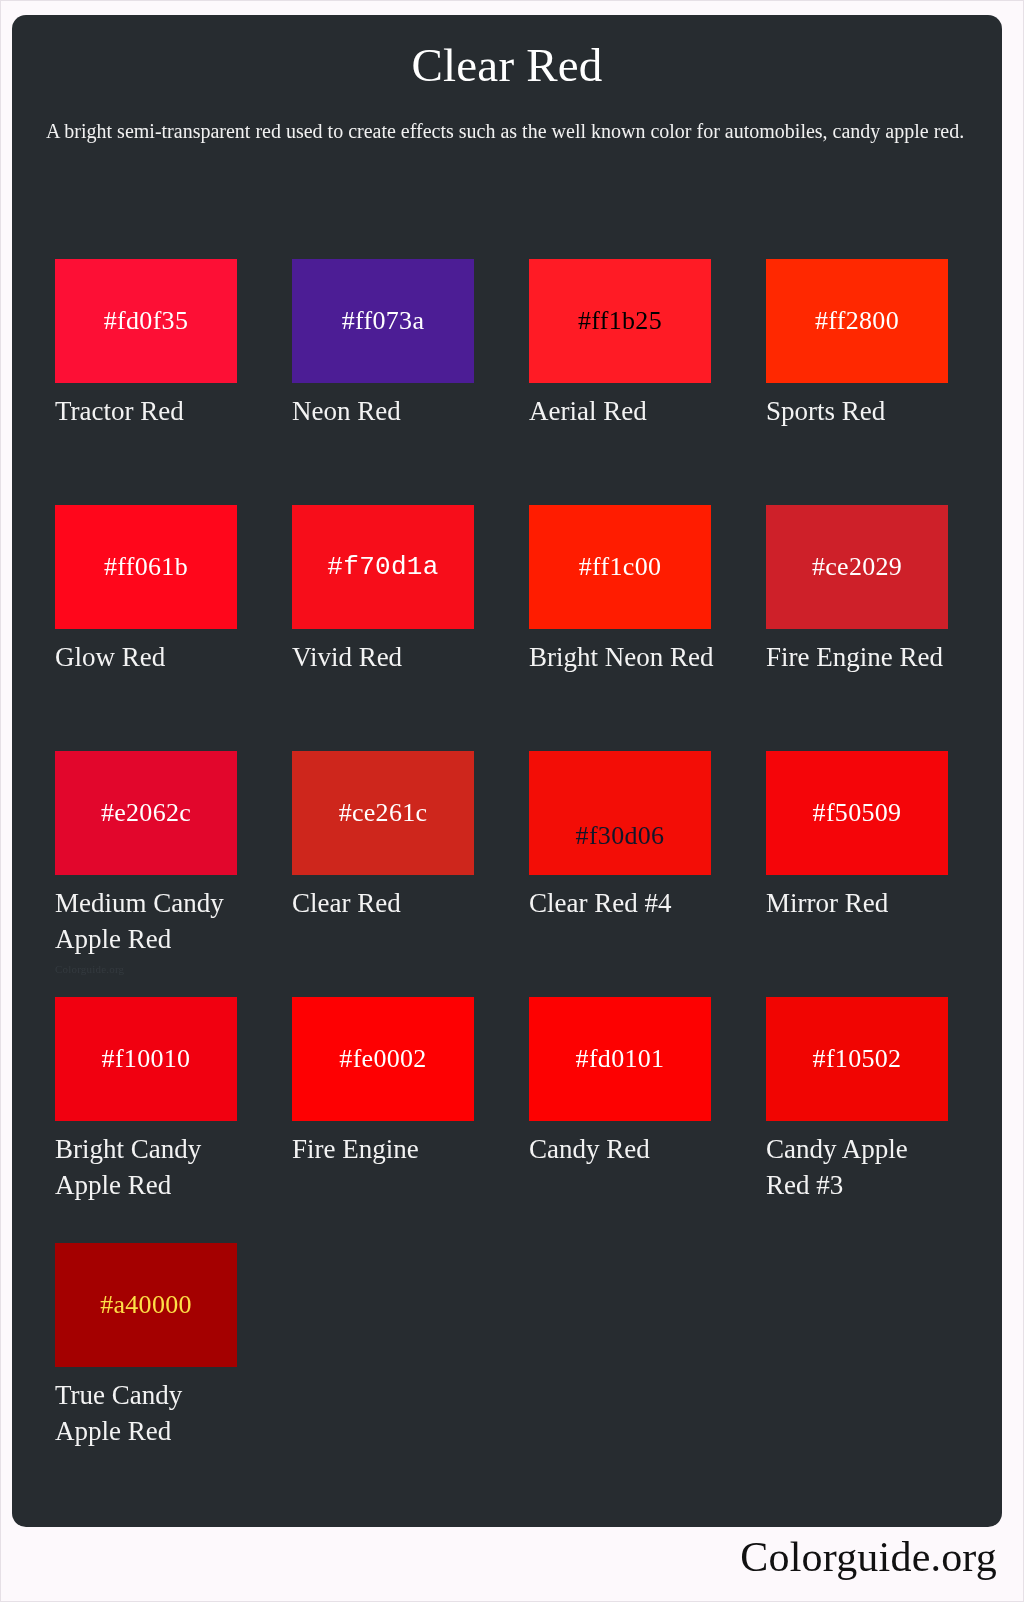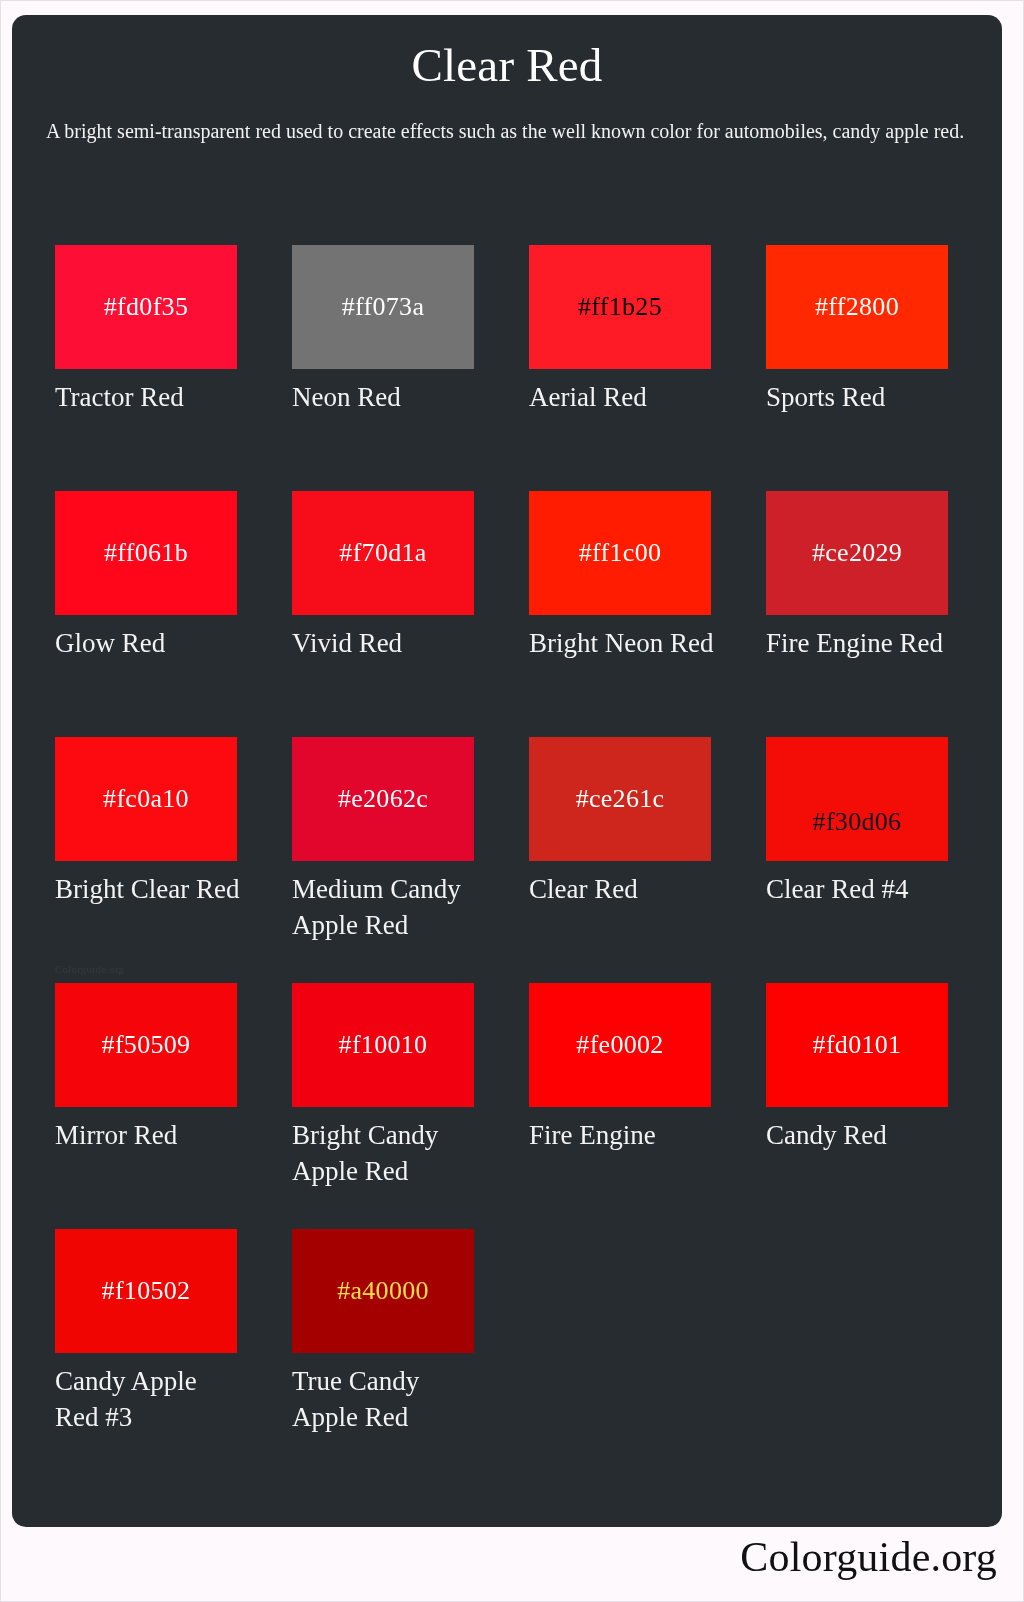--- a/index.html
+++ b/index.html
@@ -56,21 +56,21 @@
     padding: 26px 34px 0 34px;
     color: #f2f2f2;
     font-size: 20px;
     line-height: 1.55;
     max-width: 920px;
   }
 
   .swatch-grid {
     position: absolute;
     left: 43px;
-    top: 230px;
+    top: 244px;
     width: 900px;
     display: grid;
     grid-template-columns: repeat(4, 182px);
     column-gap: 55px;
     row-gap: 0;
   }
 
   .swatch-cell {
     width: 182px;
     height: 246px;
@@ -132,21 +132,21 @@
     <p class="card-desc">A bright semi-transparent red used to create effects such as the well known color for automobiles, candy apple red.</p>
 
     <div class="swatch-grid">
         <div class="swatch-cell">
           <div class="swatch-box" style="background-color: rgb(253, 15, 53);">
             <span class="swatch-hex" style="color: rgb(255, 255, 255);">#fd0f35</span>
           </div>
           <div class="swatch-name">Tractor Red</div>
         </div>
         <div class="swatch-cell">
-          <div class="swatch-box" style="background-color: #737373;">
+          <div class="swatch-box" style="background-color: #4c1d95;">
             <span class="swatch-hex" style="color: rgb(255, 255, 255);">#ff073a</span>
           </div>
           <div class="swatch-name">Neon Red</div>
         </div>
         <div class="swatch-cell">
           <div class="swatch-box" style="background-color: rgb(255, 27, 37);">
             <span class="swatch-hex" style="color: rgb(0, 0, 0);">#ff1b25</span>
           </div>
           <div class="swatch-name">Aerial Red</div>
         </div>
@@ -156,44 +156,38 @@
           </div>
           <div class="swatch-name">Sports Red</div>
         </div>
         <div class="swatch-cell">
           <div class="swatch-box" style="background-color: rgb(255, 6, 27);">
             <span class="swatch-hex" style="color: rgb(255, 255, 255);">#ff061b</span>
           </div>
           <div class="swatch-name">Glow Red</div>
         </div>
         <div class="swatch-cell">
-          <div class="swatch-box" style="background-color: rgb(247, 13, 26);">
+          <div class="swatch-box" style="background-color: rgb(247, 13, 26); font-family: Liberation Mono, monospace;">
             <span class="swatch-hex" style="color: rgb(255, 255, 255);">#f70d1a</span>
           </div>
           <div class="swatch-name">Vivid Red</div>
         </div>
         <div class="swatch-cell">
           <div class="swatch-box" style="background-color: rgb(255, 28, 0);">
             <span class="swatch-hex" style="color: rgb(255, 255, 255);">#ff1c00</span>
           </div>
           <div class="swatch-name">Bright Neon Red</div>
         </div>
         <div class="swatch-cell">
           <div class="swatch-box" style="background-color: rgb(206, 32, 41);">
             <span class="swatch-hex" style="color: rgb(255, 255, 255);">#ce2029</span>
           </div>
           <div class="swatch-name">Fire Engine Red</div>
         </div>
         <div class="swatch-cell">
-          <div class="swatch-box" style="background-color: rgb(252, 10, 16);">
-            <span class="swatch-hex" style="color: rgb(255, 255, 255);">#fc0a10</span>
-          </div>
-          <div class="swatch-name">Bright Clear Red</div>
-        </div>
-        <div class="swatch-cell">
           <div class="swatch-box" style="background-color: rgb(226, 6, 44);">
             <span class="swatch-hex" style="color: rgb(255, 255, 255);">#e2062c</span>
           </div>
           <div class="swatch-name">Medium Candy Apple Red</div>
         </div>
         <div class="swatch-cell">
           <div class="swatch-box" style="background-color: rgb(206, 38, 28);">
             <span class="swatch-hex" style="color: rgb(255, 255, 255);">#ce261c</span>
           </div>
           <div class="swatch-name">Clear Red</div>

